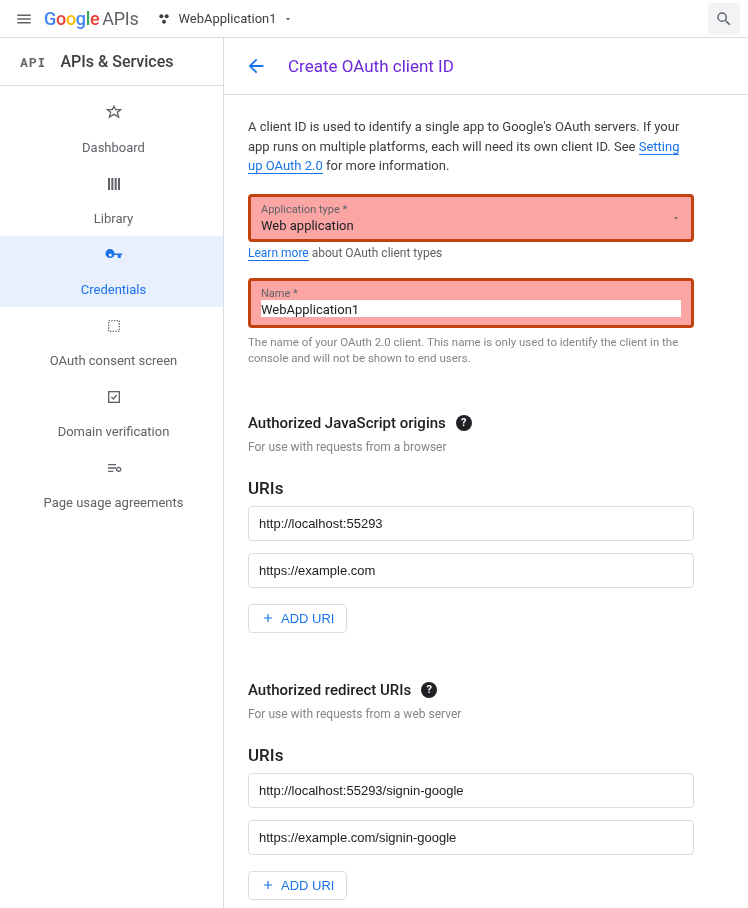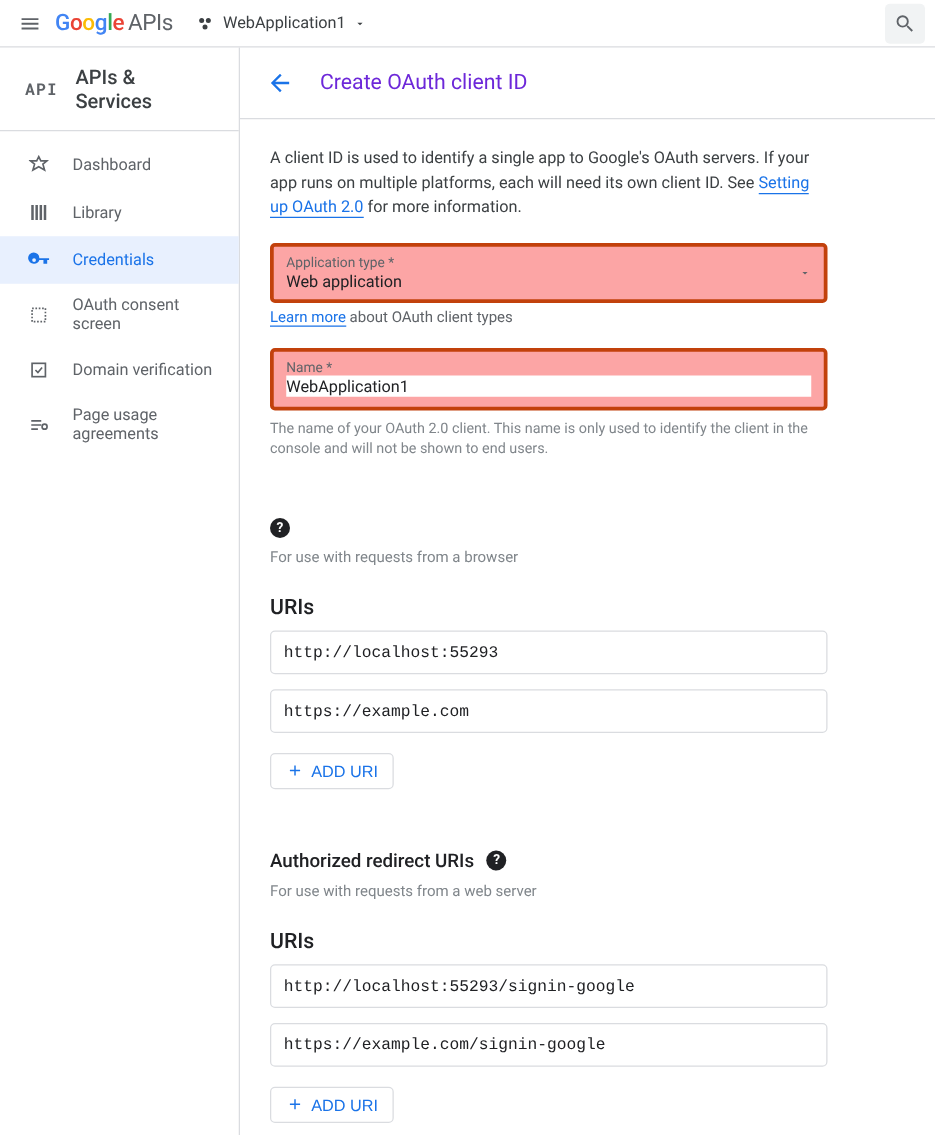--- a/index.html
+++ b/index.html
@@ -35,33 +35,33 @@
       padding: 4px 6px; border-radius:4px;
     }
     .project-chip svg.dots { width:16px; height:16px; }
     .search-btn {
       position:absolute; right:8px; top:3px;
       width:32px; height:32px; border-radius:4px;
       background:#f1f3f4; display:flex; align-items:center; justify-content:center; cursor:pointer; color:#5f6368;
     }
     
     .layout { display:flex; height:calc(908px - 38px); }
-    .sidebar { width: 192px; border-right:1px solid #dadce0; padding-top: 0; }
+    .sidebar { width: 224px; border-right:1px solid #dadce0; padding-top: 0; }
     .side-header {
       display:flex; align-items:center; gap:14px;
       padding: 14px 18px 14px 20px;
       border-bottom:1px solid #dadce0;
     }
     .side-header .api-mark { font-family: 'Roboto Mono', monospace; font-weight:700; font-size:13px; letter-spacing:1px; color:#5f6368;}
     .side-header .title { font-size:16px; font-weight:500; color:#3c4043;}
     .nav { list-style:none; padding: 8px 0; }
     .nav li {
       display:flex; align-items:center; gap:18px;
       padding: 10px 18px 10px 22px;
-      font-size:13px; color:#5f6368; cursor:pointer;
+      font-size:13px; color:#5f6368; cursor:pointer;flex-direction:column;
     }
     .nav li.active { background:#e8f0fe; color:#1a73e8; border-radius:0;}
     .nav li.active .ic { color:#1a73e8; }
     .nav li .ic { width:18px; height:18px; display:flex; align-items:center; justify-content:center; color:#5f6368; flex-shrink:0;}
     .nav li span.label { }
     
     .main { flex:1; overflow:auto; }
     .page-header {
       display:flex; align-items:center; gap:18px;
       padding: 14px 18px 14px 18px;
@@ -90,21 +90,21 @@
     }
     .help-icon {
       width:16px; height:16px; border-radius:50%; background:#202124; color:#fff;
       display:inline-flex; align-items:center; justify-content:center; font-size:11px; font-weight:700;
     }
     .section-sub { font-size:12px; color:#80868b; margin-top:8px;}
     .uris-label { font-size:17px; font-weight:500; color:#202124; margin-top:24px; margin-bottom:8px;}
     .uri-field { margin-bottom:12px;}
     .uri-field input {
       width:100%; border:1px solid #dadce0; border-radius:4px;
-      padding: 9px 10px; font-size:13px; color:#202124; outline:none; font-family:Liberation Mono, monospace;
+      padding: 9px 10px; font-size:13px; color:#202124; outline:none; font-family:Liberation Sans, sans-serif;
     }
     .add-btn {
       display:inline-flex; align-items:center; gap:6px;
       border:1px solid #dadce0; border-radius:4px; background:#fff;
       padding: 6px 12px; color:#1a73e8; font-size:13px; font-weight:500;
       cursor:pointer; margin-top:4px;
     }
     svg { display:block; }
   </style>
 </head>
@@ -242,20 +242,21 @@
       <div class="field-group">
         <div class="outlined-field" style="padding:6px 10px 8px 10px;">
           <span class="float-label">Name *</span>
           <input class="value" type="text" style="border: none; outline: none; width: 100%; padding: 2px 0px 0px; font-size: 13px; font-family: inherit;" value="WebApplication1">
         </div>
         <div class="helper">The name of your OAuth 2.0 client. This name is only used to identify the client in the console and will not be shown to end users.</div>
       </div>
 
       <div class="section">
         <div class="section-title">
+          <span>Authorized JavaScript origins</span>
           <span class="help-icon">?</span>
         </div>
         <div class="section-sub">For use with requests from a browser</div>
         <div class="uris-label">URIs</div>
         <div id="js-uris">
             <div class="uri-field"><input type="text" value="http://localhost:55293" style=""></div>
             <div class="uri-field"><input type="text" value="https://example.com" style=""></div>
           </div>
         <button class="add-btn">
           <svg width="14" height="14" viewBox="0 0 24 24" fill="#1a73e8">

